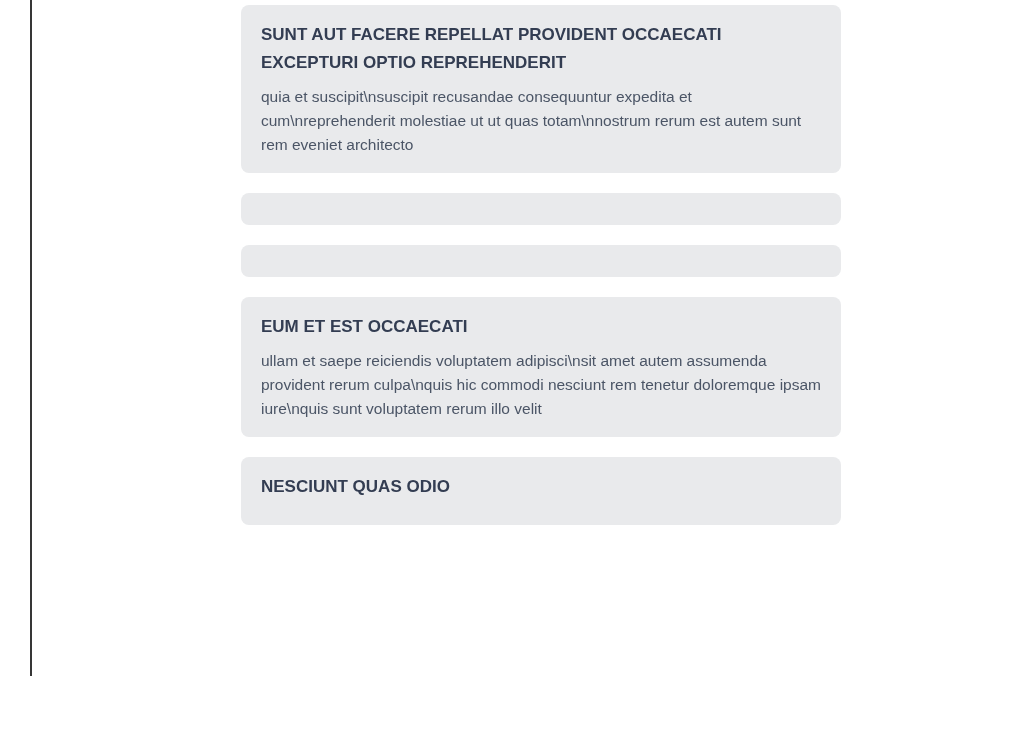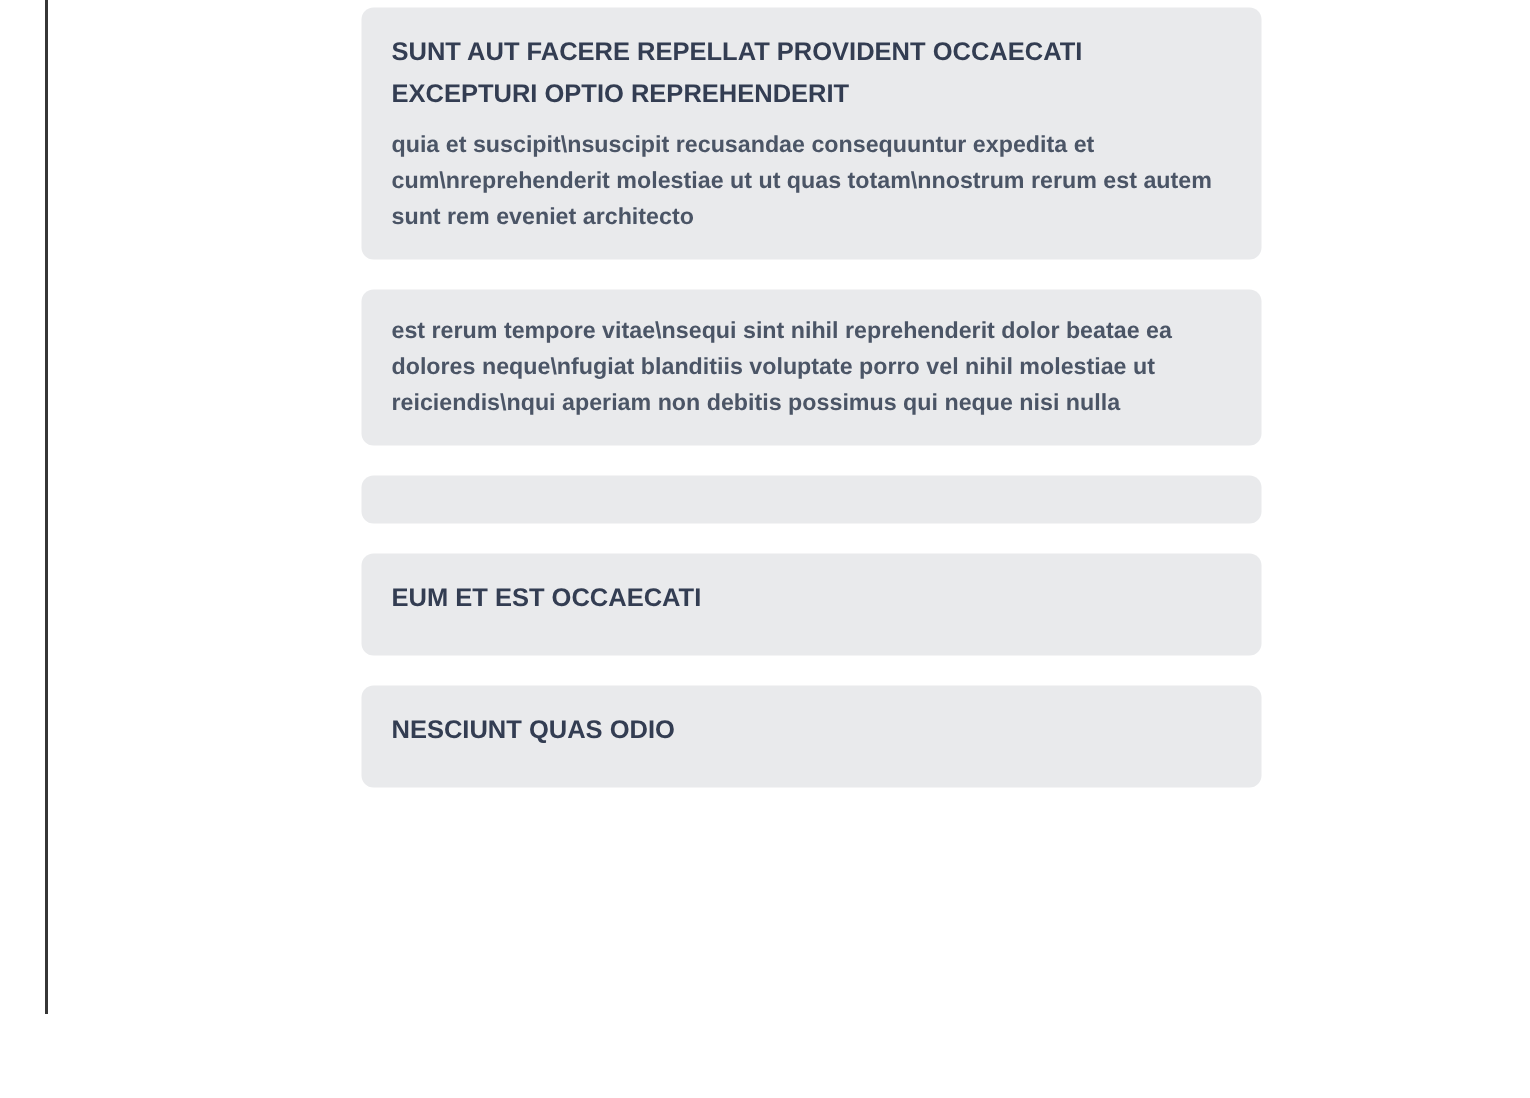--- a/index.html
+++ b/index.html
@@ -46,48 +46,48 @@
     margin: 0 0 8px 0;
     font-size: 17px;
     font-weight: bold;
     line-height: 28px;
     color: var(--title-color, #333d52);
     text-transform: uppercase;
   }
   .post-body {
     margin: 0;
     font-size: 15.5px;
-    font-weight: bold;
+    font-weight: normal;
     line-height: 24px;
     color: var(--body-color, #4b5566);
   }
 </style>
 </head>
 <body>
 
 <div class="viewport">
 
   <div class="window-left-border"></div>
 
   <div class="posts-list">
 
     <div class="post-card">
       <h2 class="post-title">SUNT AUT FACERE REPELLAT PROVIDENT OCCAECATI EXCEPTURI OPTIO REPREHENDERIT</h2>
       <p class="post-body">quia et suscipit\nsuscipit recusandae consequuntur expedita et cum\nreprehenderit molestiae ut ut quas totam\nnostrum rerum est autem sunt rem eveniet architecto</p>
     </div>
 
     <div class="post-card">
-      <p class="post-body">est rerum tempore vitae\nsequi sint nihil reprehenderit dolor beatae ea dolores neque\nfugiat blanditiis voluptate porro vel nihil molestiae ut reiciendis\nqui aperiam non debitis possimus qui neque nisi nulla</p>
     </div>
 
     <div class="post-card">
     </div>
 
     <div class="post-card">
       <h2 class="post-title">EUM ET EST OCCAECATI</h2>
+      <p class="post-body">ullam et saepe reiciendis voluptatem adipisci\nsit amet autem assumenda provident rerum culpa\nquis hic commodi nesciunt rem tenetur doloremque ipsam iure\nquis sunt voluptatem rerum illo velit</p>
     </div>
 
     <div class="post-card">
       <h2 class="post-title">NESCIUNT QUAS ODIO</h2>
       <p class="post-body"></p>
     </div>
 
   </div>
 </div>
 

